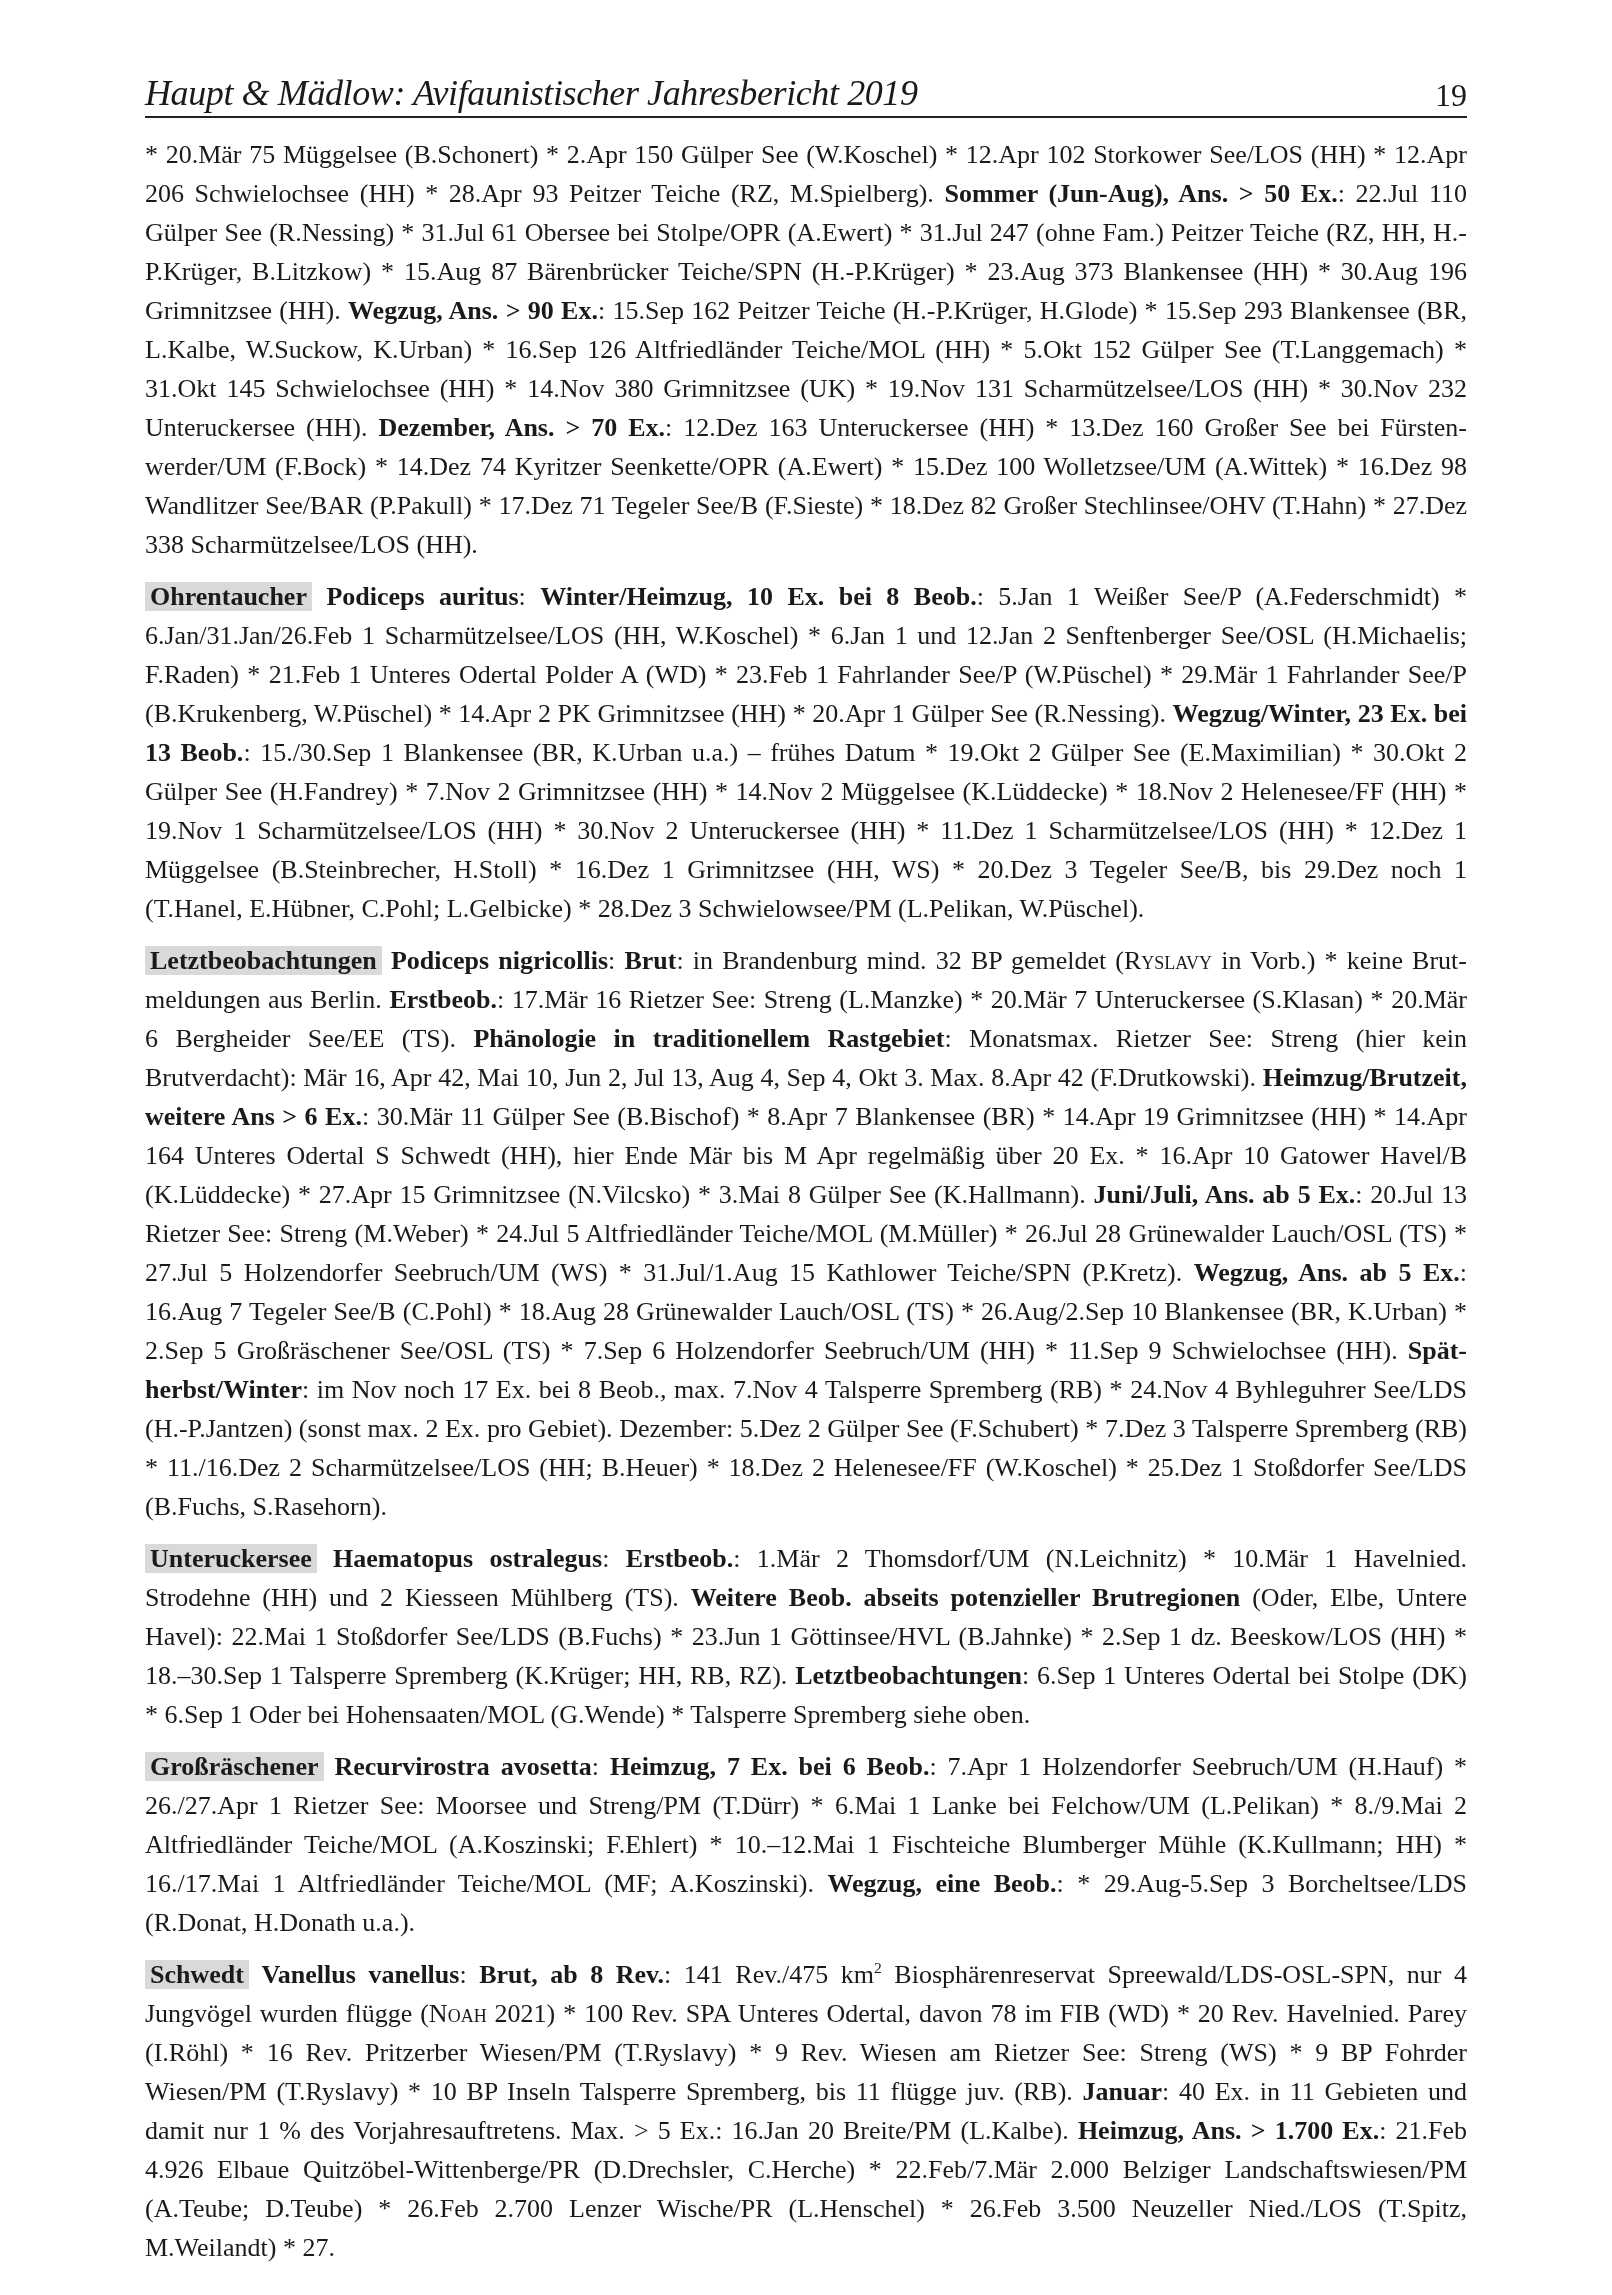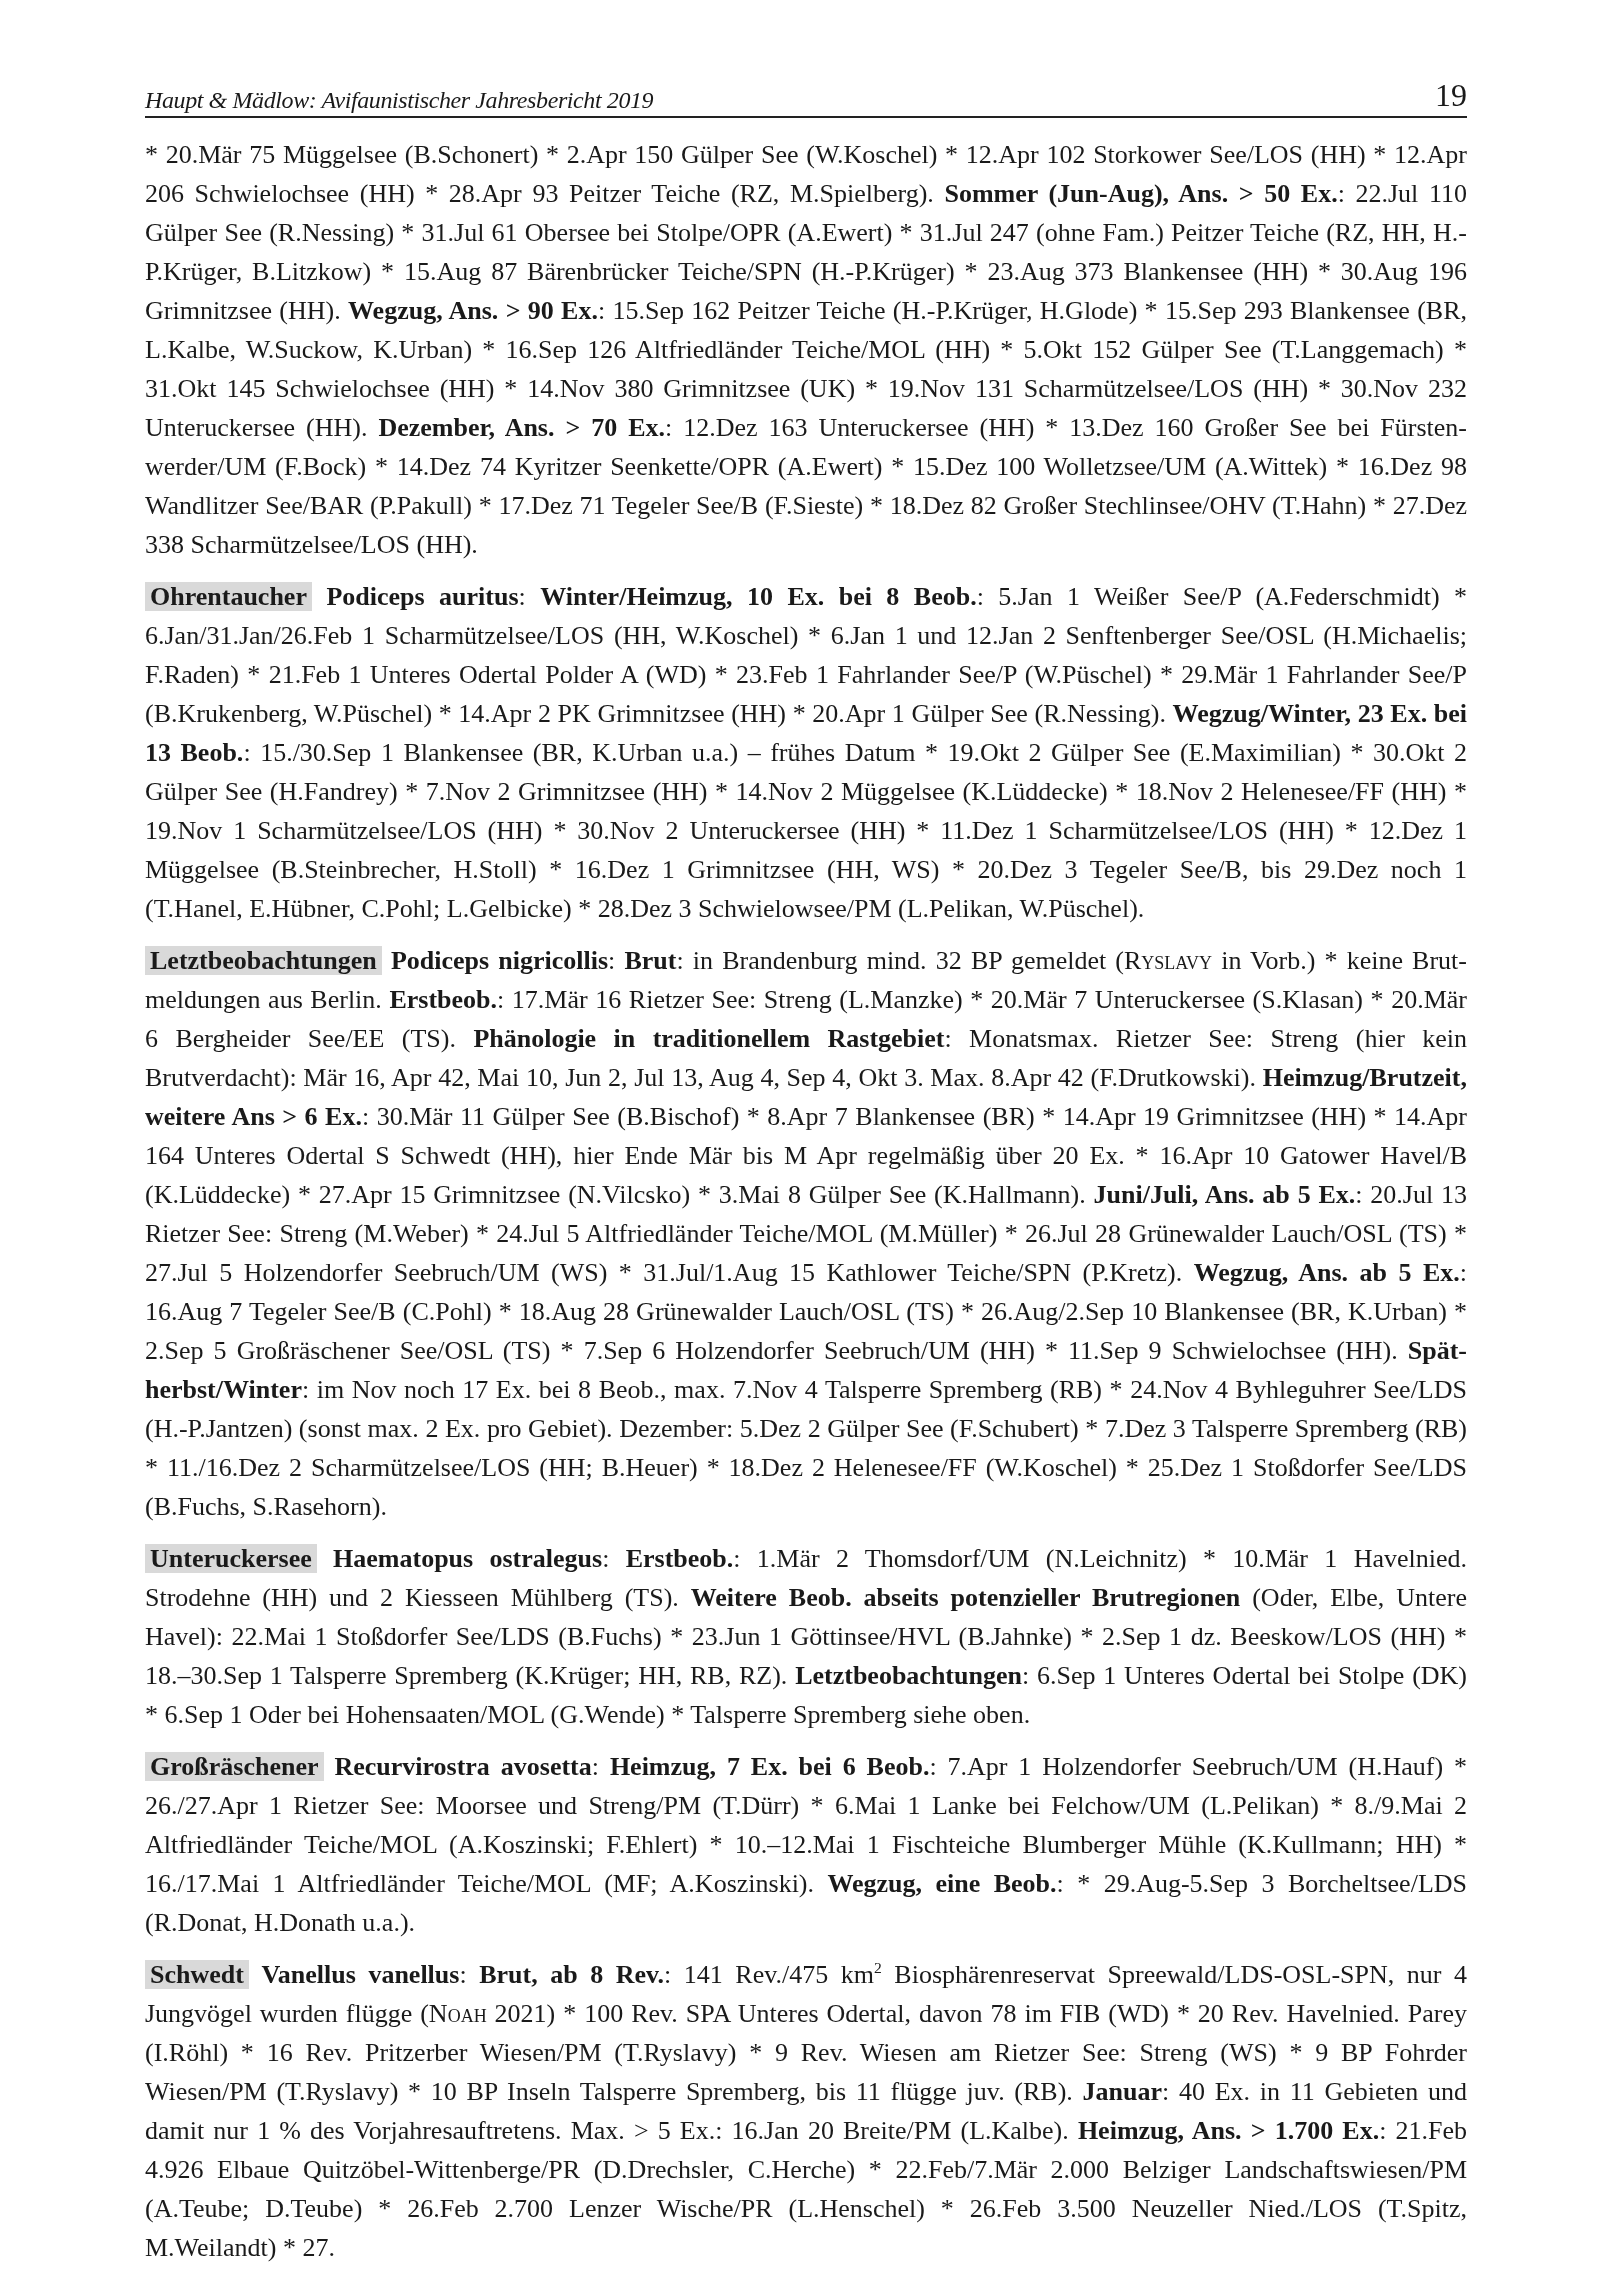--- a/index.html
+++ b/index.html
@@ -1,21 +1,21 @@
 <!DOCTYPE html>
 <html style="font-size:13px"><head>
 <meta charset="utf-8">
 <style>
   html, body { margin: 0; padding: 0; background: #ffffff; }
   body { width: 1612px; height: 2295px; position: relative; overflow: hidden; }
   .page { position: absolute; left: 145px; top: 56px; width: 1322px; color: #1a1a1a;
           font-family: "Liberation Serif", "DejaVu Serif", serif; }
   .header { display: flex; justify-content: space-between; align-items: flex-end;
             height: 58px; border-bottom: 2.4px solid #222; padding-bottom: 1.6px; }
-  .header-title { font-style: italic; font-size: 24px; letter-spacing: -0.4px; }
+  .header-title { font-style: italic; font-size: 36px; letter-spacing: -0.4px; }
   .header-page { font-size: 32px; margin-top: 17px; }
   .body { margin-top: 17.7px; font-size: 26px; line-height: 39px; text-align: justify;
           hyphens: manual; }
   .para { margin: 0 0 13px 0; }
   .species { background: #d9d9d9; font-weight: bold; padding: 0 5px; }
   .latin { font-weight: bold; }
   .b { font-weight: bold; }
   .sc { font-variant: small-caps; }
   sup { font-size: 60%; line-height: 0; }
 </style>

